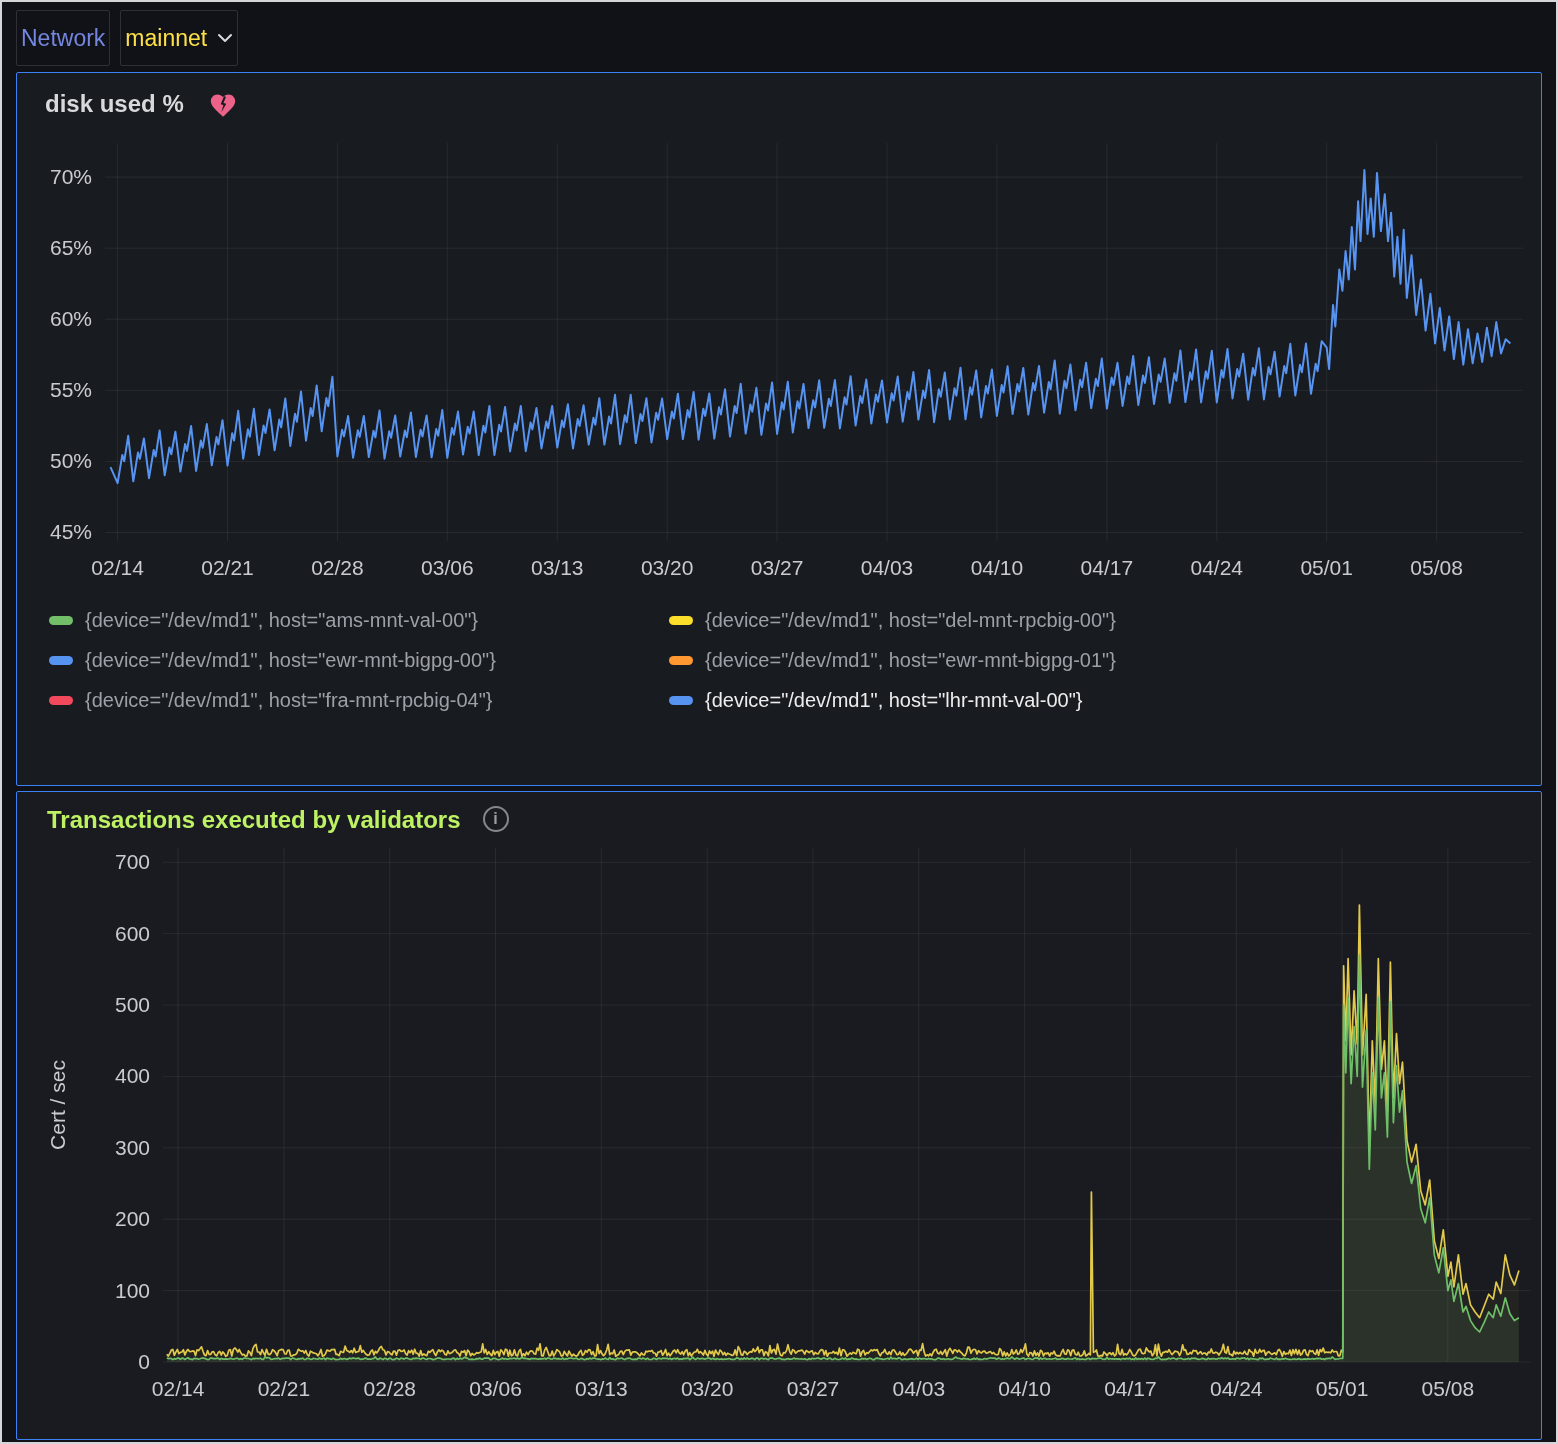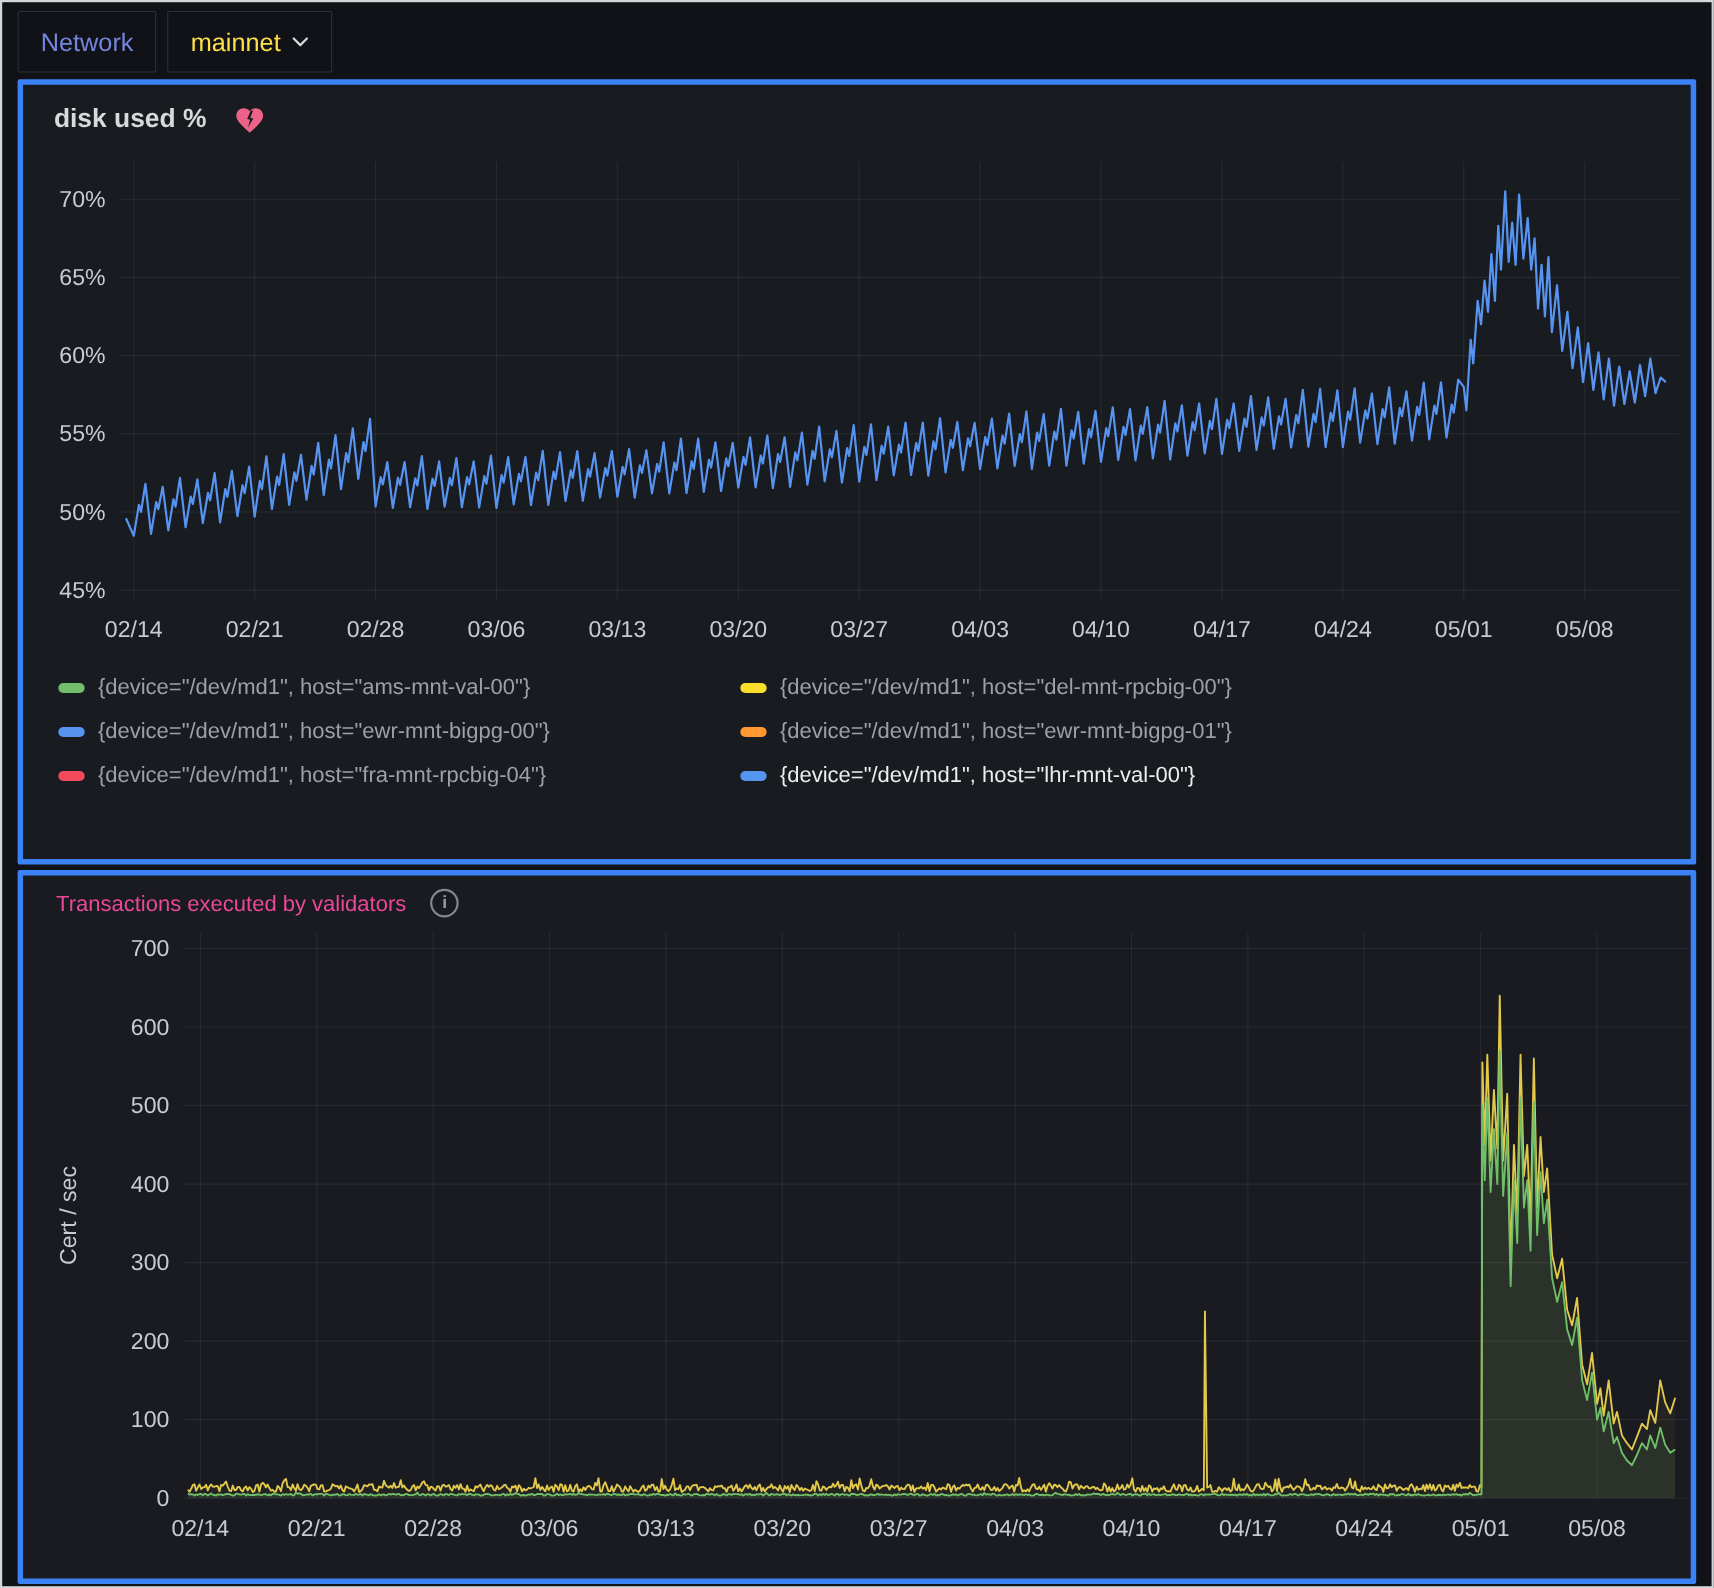--- a/index.html
+++ b/index.html
@@ -9,34 +9,34 @@
     background:#111217;
     border:2px solid #d5d6d8;
     font-family:"Liberation Sans","DejaVu Sans",sans-serif;
     overflow:hidden;
     display:flex; flex-direction:column;
   }
   .toolbar { display:flex; gap:10px; padding:8px 0 6px 14px; flex:0 0 66px; align-items:center; }
   .var-box {
     display:flex; align-items:center; gap:10px;
     border:1px solid #2e3036; border-radius:2px;
-    background:#111217; padding:0 20px; height:56px;
+    background:#111217; padding:0 4px; height:56px;
     font-size:23px; cursor:pointer;
   }
   .var-label { color:#7486de; font-weight:500; }
   .var-value { color:#fde047; font-weight:500; }
   .panel {
     margin:0 14px; background:#181b1f;
-    border:5px solid #3b82f6; border-radius:2px;
+    border:1px solid #3b82f6; border-radius:2px;
   }
   .panel-1 { flex:0 0 714px; }
   .panel-2 { flex:1 1 auto; margin-top:5px; margin-bottom:2px; background:#191b20; }
   .panel-header { display:flex; align-items:center; gap:24px; padding:16px 0 2px 28px; }
   .panel-title-1 { font-size:24px; font-weight:700; color:#d8d9da; }
-  .panel-title-2 { font-size:20px; font-weight:400; color:#ec4899; padding:14px 0 0 30px; }
+  .panel-title-2 { font-size:24px; font-weight:700; color:#bef264; padding:14px 0 0 30px; }
   .panel-header-2 { display:flex; align-items:center; gap:22px; }
   .chart-wrap { padding:0 14px; }
   svg text { font-family:"Liberation Sans","DejaVu Sans",sans-serif; }
   .legend {
     display:grid; grid-template-columns:600px auto;
     row-gap:17px; column-gap:20px;
     padding:10px 0 0 32px; font-size:20px; color:#9da0a7;
   }
   .legend-item { display:flex; align-items:center; gap:12px; cursor:pointer; }
   .legend-swatch { width:24px; height:9px; border-radius:5px; flex:0 0 auto; }

